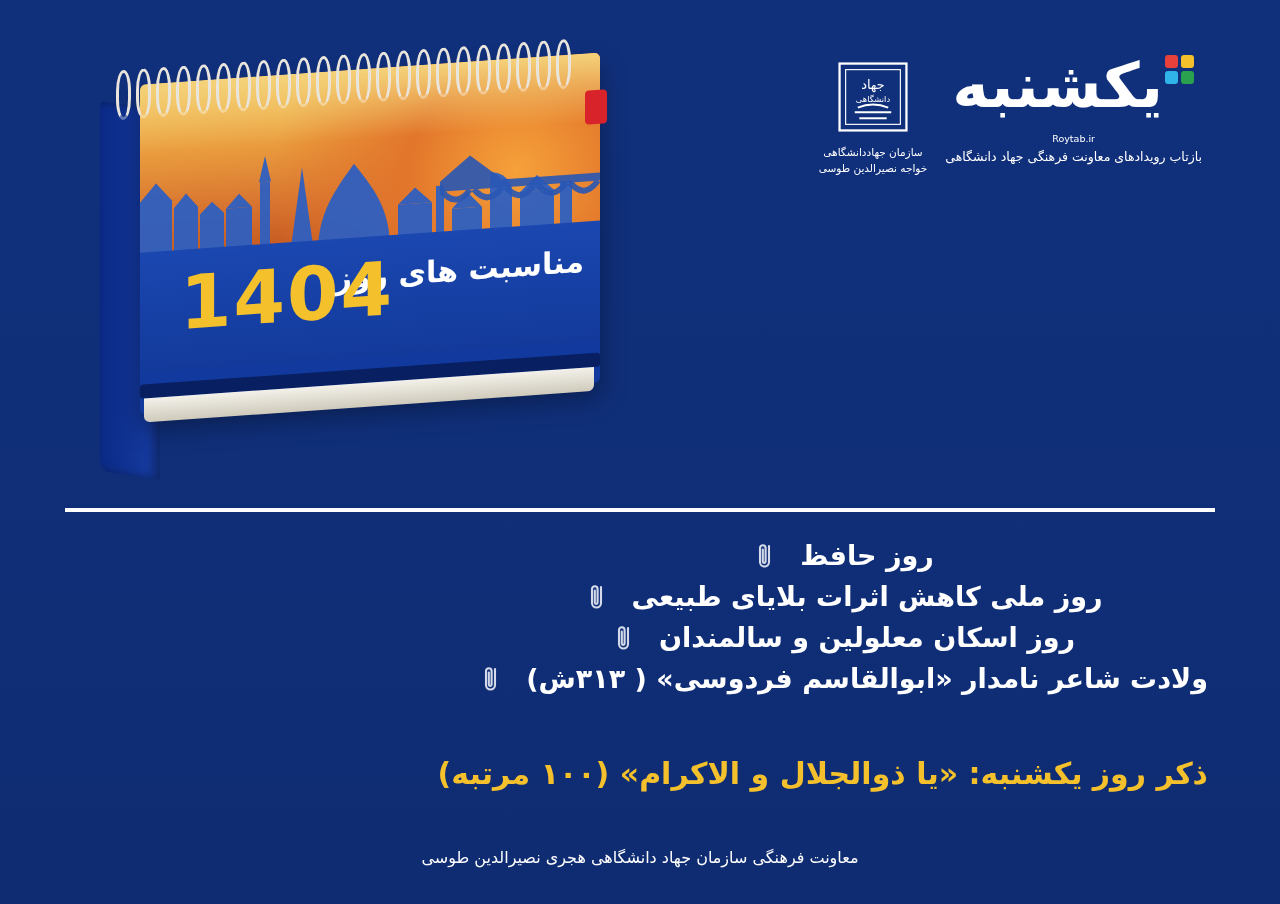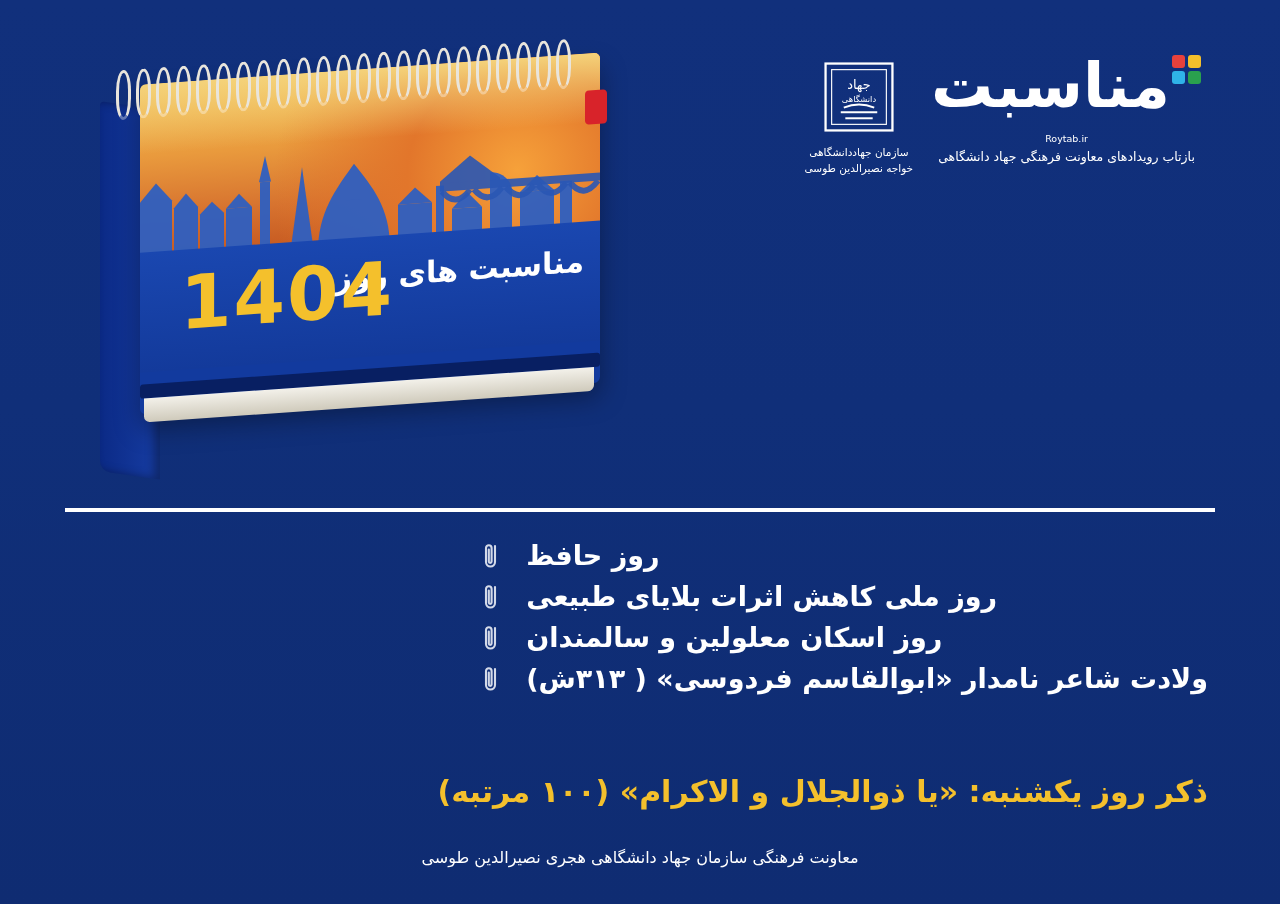--- a/index.html
+++ b/index.html
@@ -253,41 +253,41 @@
   .occasions {
     position: absolute;
     right: 72px;
     top: 540px;
     text-align: right;
   }
   .occ-row {
     display: flex;
     flex-direction: row-reverse;
     align-items: center;
-    justify-content: flex-start;
+    justify-content: center;
     gap: 24px;
     margin-bottom: 10px;
   }
   .occ-text {
     font-size: 27px;
     font-weight: bold;
     color: #ffffff;
     white-space: nowrap;
   }
   .clip-icon {
     width: 22px;
     height: 30px;
     flex: 0 0 auto;
     opacity: .95;
   }
 
   .zekr {
     position: absolute;
     right: 72px;
-    top: 774px;
+    top: 756px;
     font-size: 30px;
     font-weight: bold;
     color: #f4c02c;
     white-space: nowrap;
   }
 
   .footer {
     position: absolute;
     right: 0; left: 0;
     top: 848px;
@@ -375,21 +375,21 @@
 
     <div class="logos">
 
       <div class="logo-roytab">
         <div class="roytab-word">
           <span class="roytab-dots">
             <i style="left:0;top:0;background:#e8413c"></i>
             <i style="left:16px;top:0;background:#f4c02c"></i>
             <i style="left:0;top:16px;background:#2fb3e8"></i>
             <i style="left:16px;top:16px;background:#2aa14e"></i>
-          </span><span>مناسبت</span>
+          </span><span>یکشنبه</span>
         </div>
         <div class="roytab-sub">Roytab.ir</div>
         <div class="roytab-tagline">بازتاب رویدادهای معاونت فرهنگی جهاد دانشگاهی</div>
       </div>
 
       <div class="logo-jahad">
         <svg class="jahad-mark" viewBox="0 0 100 100">
           <rect x="6" y="6" width="88" height="88" fill="none" stroke="#ffffff" stroke-width="3"></rect>
           <rect x="14" y="14" width="72" height="72" fill="none" stroke="#ffffff" stroke-width="1.5"></rect>
           <text x="50" y="40" fill="#ffffff" font-size="17" text-anchor="middle" font-family="DejaVu Sans, sans-serif">جهاد</text>

